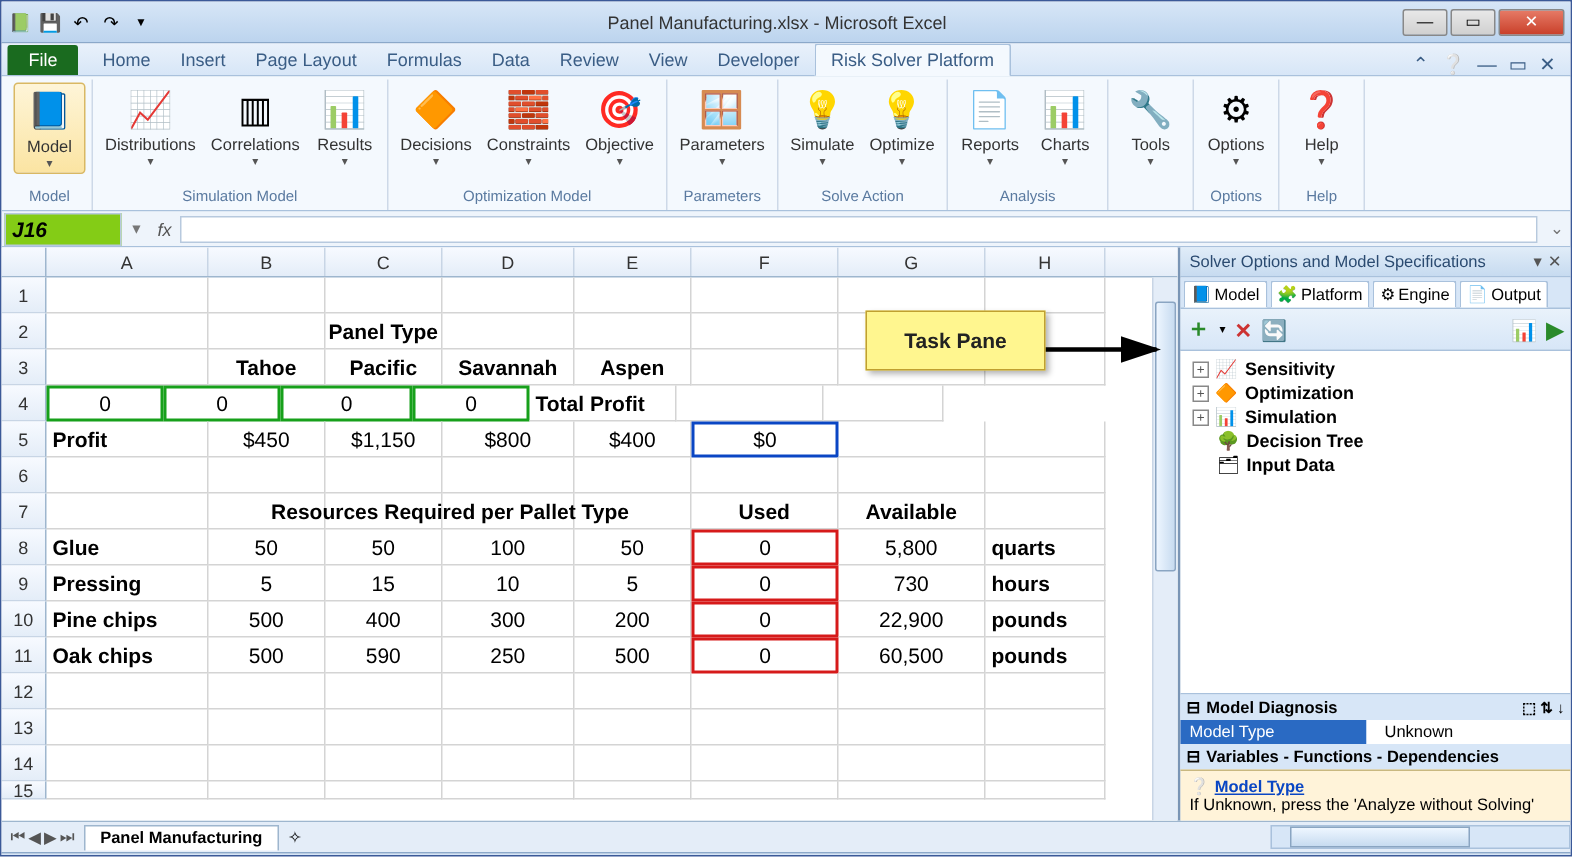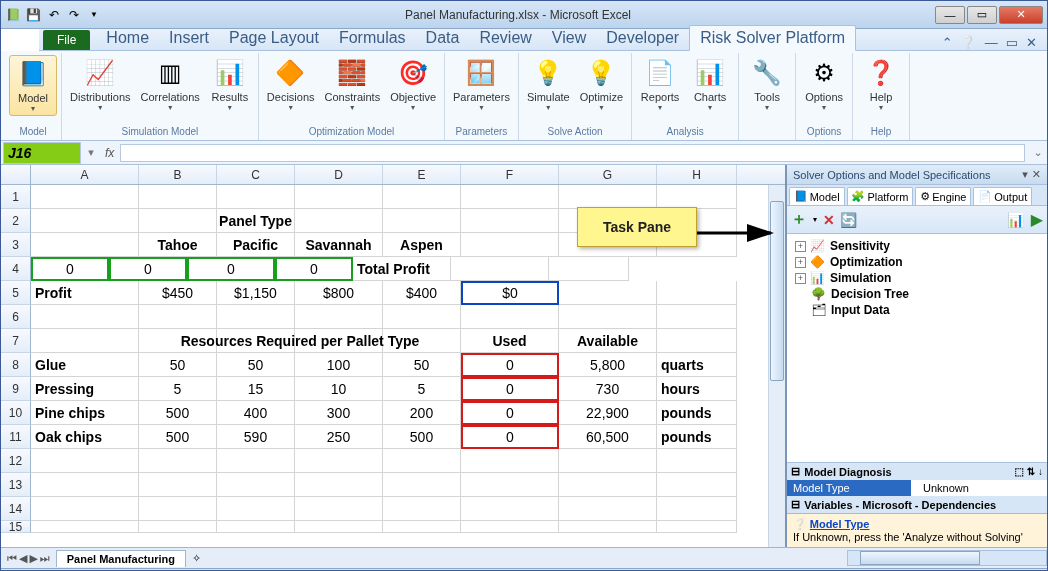--- a/index.html
+++ b/index.html
@@ -8,23 +8,23 @@
   
   .titlebar { height: 28px; background: linear-gradient(#d7e6f7, #bcd4ee); display: flex; align-items: center; padding: 0 4px; border-bottom: 1px solid #8ba8c9; }
   .qat { display: flex; gap: 2px; align-items: center; }
   .qat .ico { width: 18px; height: 18px; display: flex; align-items: center; justify-content: center; font-size: 12px; }
   .title-text { flex: 1; text-align: center; font-size: 12px; color: #333; }
   .wincontrols { display: flex; gap: 0; }
   .wincontrols .wb { width: 30px; height: 18px; background: linear-gradient(#e8e8e8,#d0d0d0); border: 1px solid #888; display: flex; align-items: center; justify-content: center; font-size: 11px; border-radius: 2px; margin-left: 2px; }
   .wincontrols .close { background: linear-gradient(#e67a66,#c9402a); color: #fff; width: 44px; }
   
   
-  .tabs { height: 22px; background: linear-gradient(#e9f1fb,#d7e6f7); display: flex; align-items: flex-end; padding-left: 4px; border-bottom: 1px solid #a9c1dc; margin-left: 38px; }
+  .tabs { height: 22px; background: linear-gradient(#e9f1fb,#d7e6f7); display: flex; align-items: flex-end; padding-left: 4px; border-bottom: 1px solid #a9c1dc; }
   .tabs .file { background: #1a6b1f; color: #fff; padding: 3px 14px; font-size: 12px; border-radius: 2px 2px 0 0; margin-right: 6px; }
-  .tabs .tab { padding: 3px 10px; font-size: 16px; color: #3a5d85; cursor: default; }
+  .tabs .tab { padding: 3px 10px; font-size: 12px; color: #3a5d85; cursor: default; }
   .tabs .tab.active { background: #f4f9fe; border: 1px solid #a9c1dc; border-bottom: 1px solid #f4f9fe; border-radius: 2px 2px 0 0; position: relative; top: 1px; }
   .tabs .right-icons { margin-left: auto; display: flex; gap: 8px; padding-right: 10px; align-items: center; color: #3a5d85; font-size: 13px; }
   
   
   .ribbon { height: 90px; background: #f4f9fe; display: flex; border-bottom: 1px solid #a9c1dc; padding: 2px 0 0 4px; }
   .group { border-right: 1px solid #cdd9e8; padding: 2px 4px; display: flex; flex-direction: column; }
   .group-items { flex: 1; display: flex; align-items: flex-start; gap: 2px; }
   .rbtn { display: flex; flex-direction: column; align-items: center; justify-content: flex-start; padding: 2px 4px; min-width: 48px; cursor: default; }
   .rbtn .ric { width: 32px; height: 32px; display: flex; align-items: center; justify-content: center; font-size: 24px; }
   .rbtn .rlbl { font-size: 11px; color: #333; text-align: center; line-height: 1.1; padding-top: 2px; }
@@ -535,21 +535,21 @@
           <span style="margin-right:4px">⊟</span>
           <span>Model Diagnosis</span>
           <span style="margin-left:auto;font-size:10px">⬚ ⇅ ↓</span>
         </div>
       <div class="sec-row">
           <div class="k">Model Type</div>
           <div class="v">Unknown</div>
         </div>
       <div class="sec-hdr">
           <span style="margin-right:4px">⊟</span>
-          <span>Variables - Microsoft - Dependencies</span>
+          <span>Variables - Functions - Dependencies</span>
         </div>
     </div>
     <div class="tp-help">
       <span style="color:#1a6fc9">❔</span> <span class="hl">Model Type</span><br>
       <span>If Unknown, press the 'Analyze without Solving'</span>
     </div>
   </div>
 </div>
 
 <div class="sheettabs">

